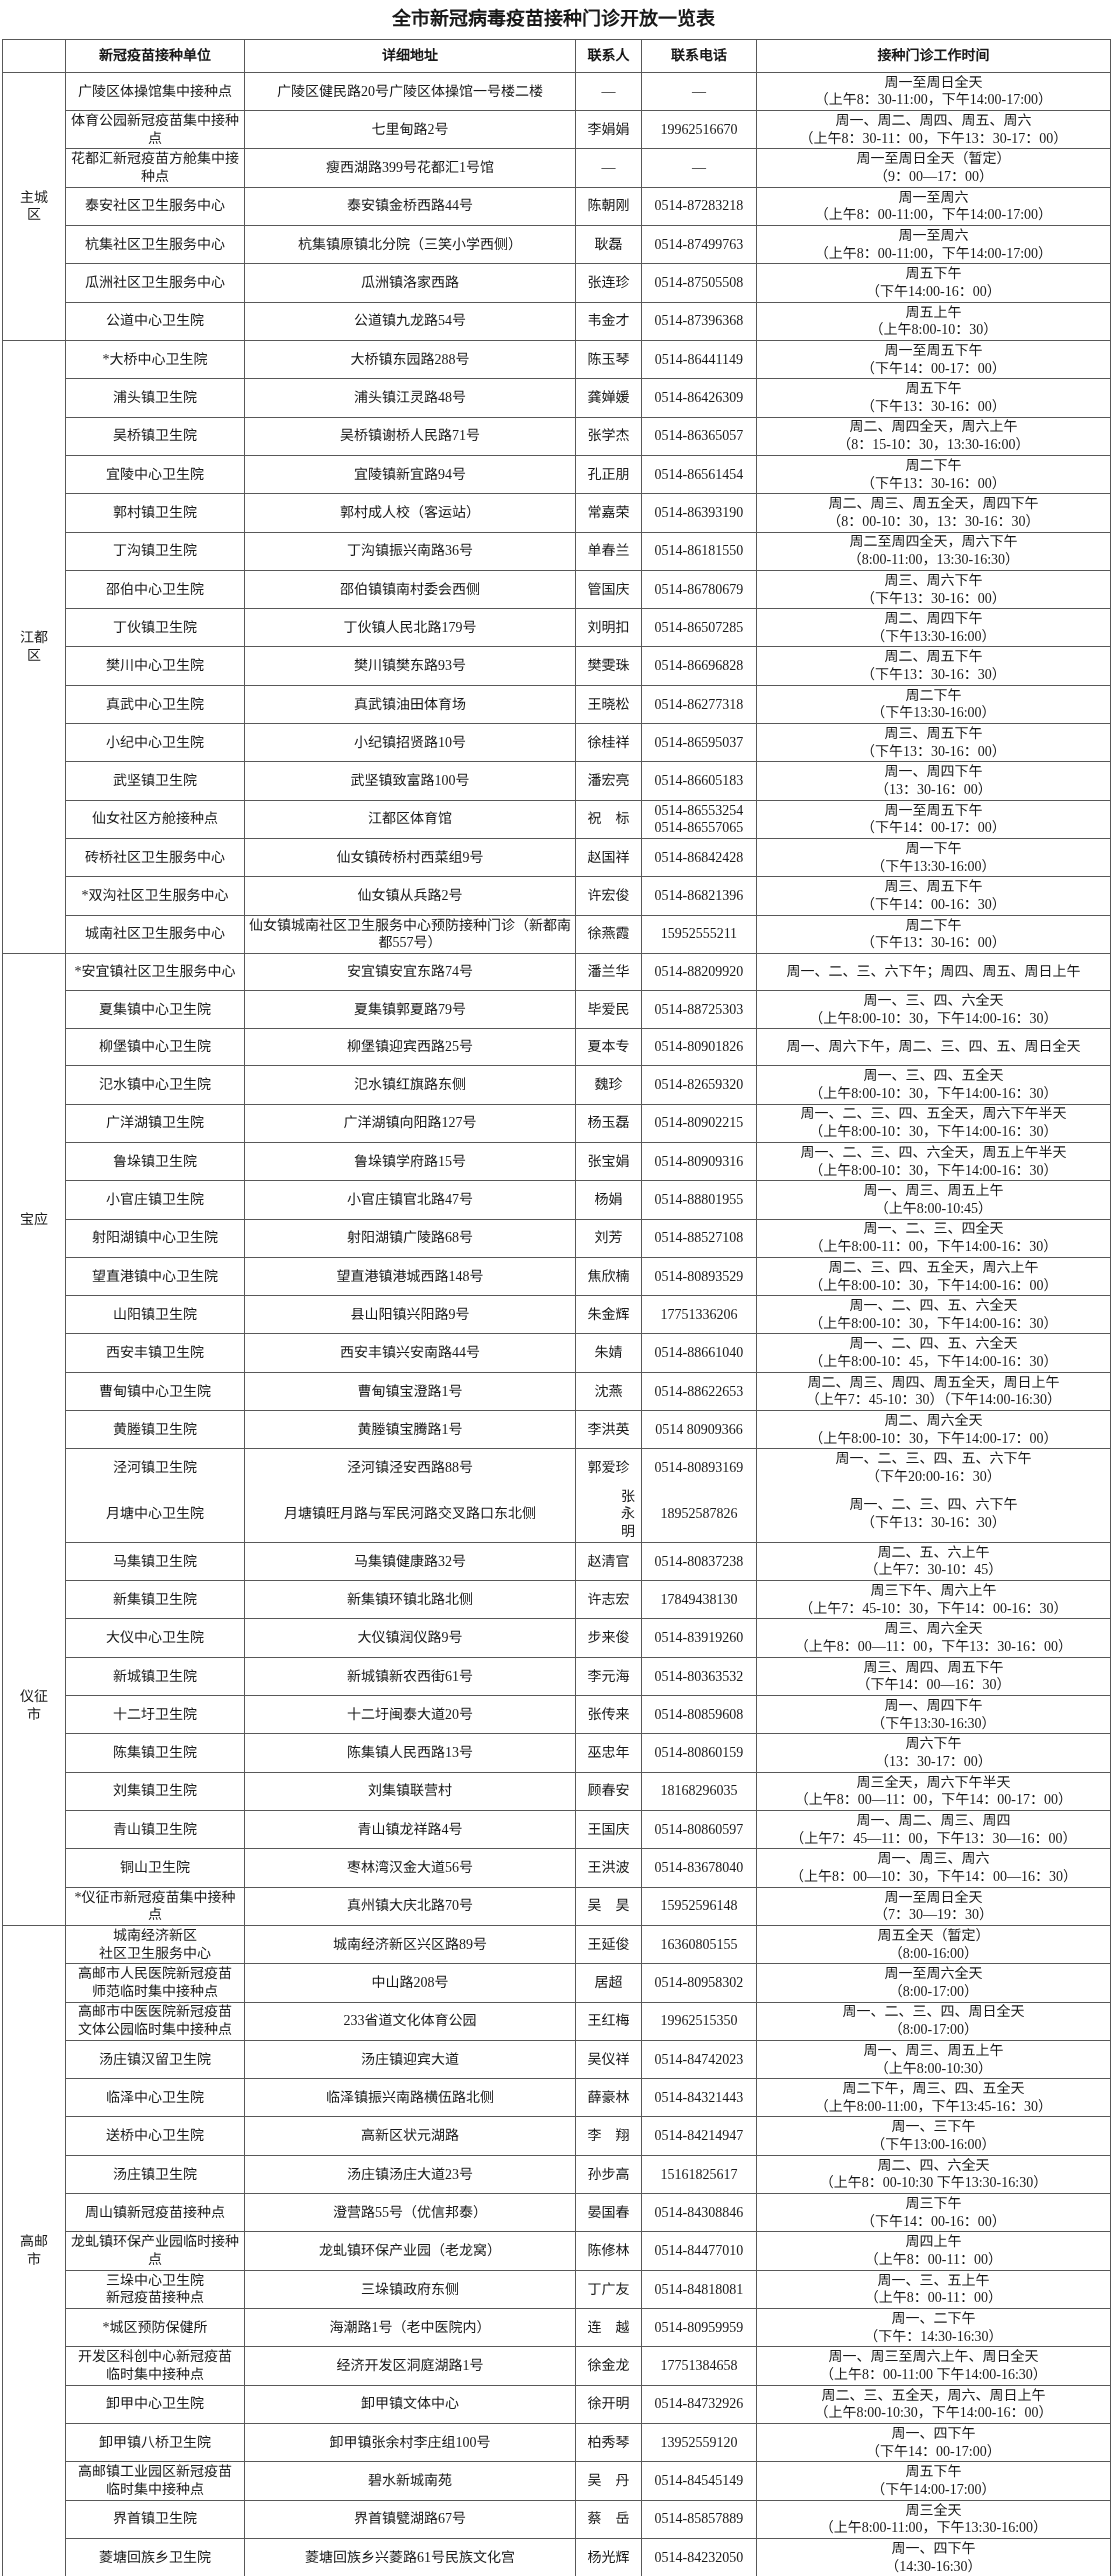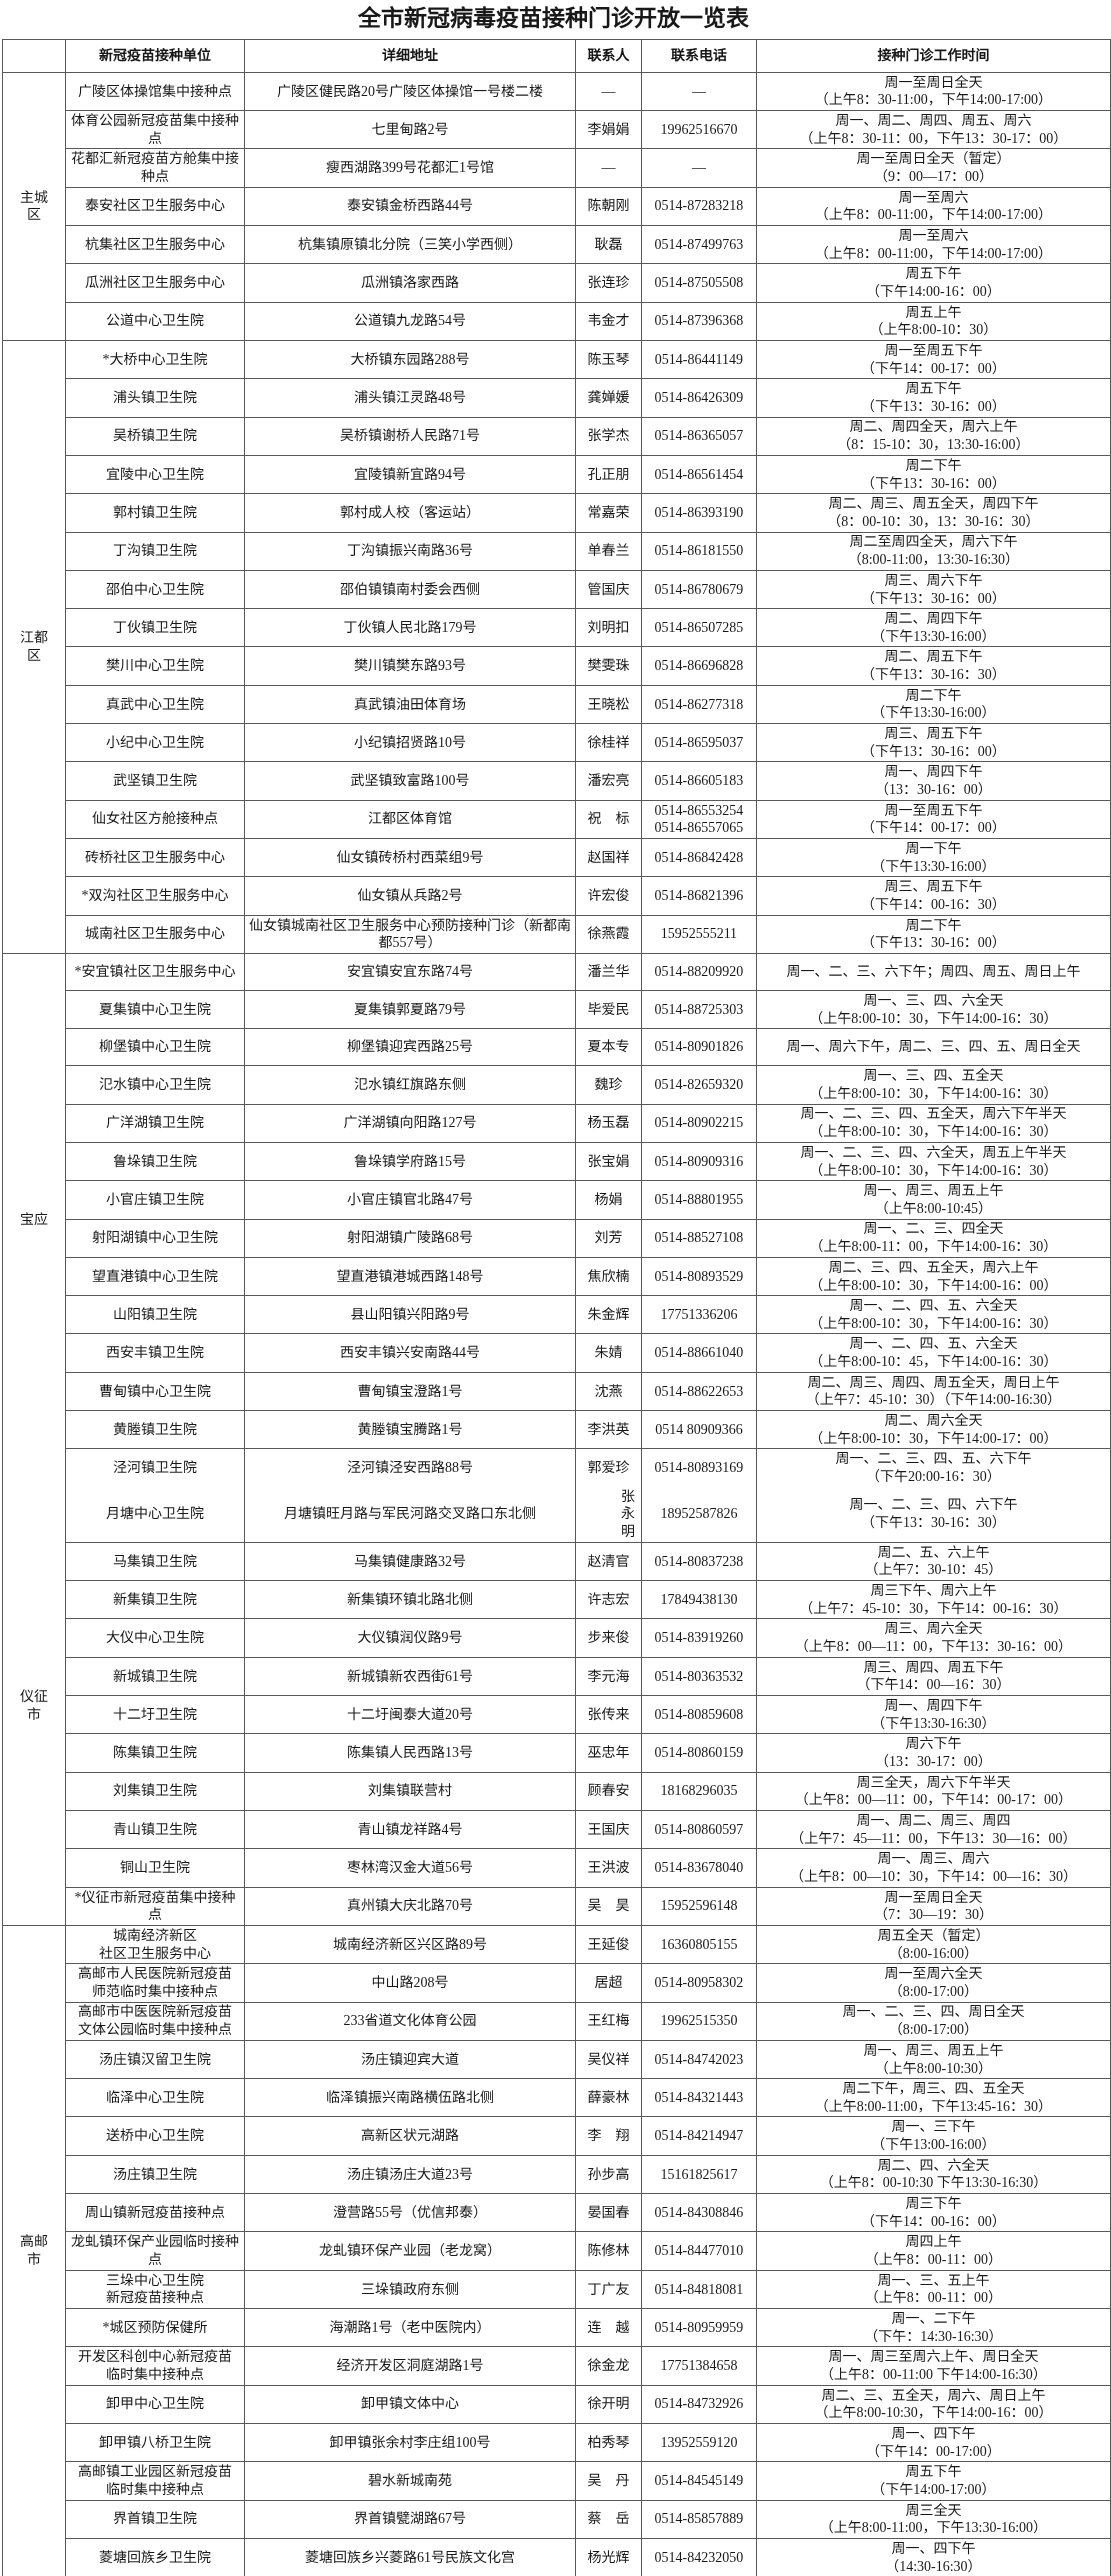--- a/index.html
+++ b/index.html
@@ -1,17 +1,17 @@
 <!DOCTYPE html>
 <html lang="zh-CN" style="font-size:15px"><head>
 <meta charset="utf-8">
 <style>
   html,body{margin:0;padding:0;background:#fff;}
   body{width:1111px;font-family:"Liberation Serif","DejaVu Serif",serif;color:#181818;}
-  .page-title{width:1107px;text-align:center;font-weight:bold;font-size:23px;line-height:37px;height:39px;}
+  .page-title{width:1107px;text-align:center;font-weight:bold;font-size:19px;line-height:37px;height:39px;}
   table.vax{border-collapse:collapse;table-layout:fixed;width:1107px;margin-left:1.9px;}
   table.vax th,table.vax td{border:0.9px solid #585858;text-align:center;vertical-align:middle;
       padding:0.9px 1.9px;font-size:14px;line-height:1.27;overflow:hidden;}
   thead th{font-size:16.7px;font-weight:bold;height:30px;padding:0 0.9px;}
   tbody tr{height:37px;}
   td.group{font-size:22px;line-height:1.35;white-space:pre-line;font-weight:normal;}
   td.unit{white-space:pre-line;}
   td.address{white-space:pre-line;}
   td.contact{white-space:pre-line;}
   td.phone{white-space:pre-line;letter-spacing:0;}

